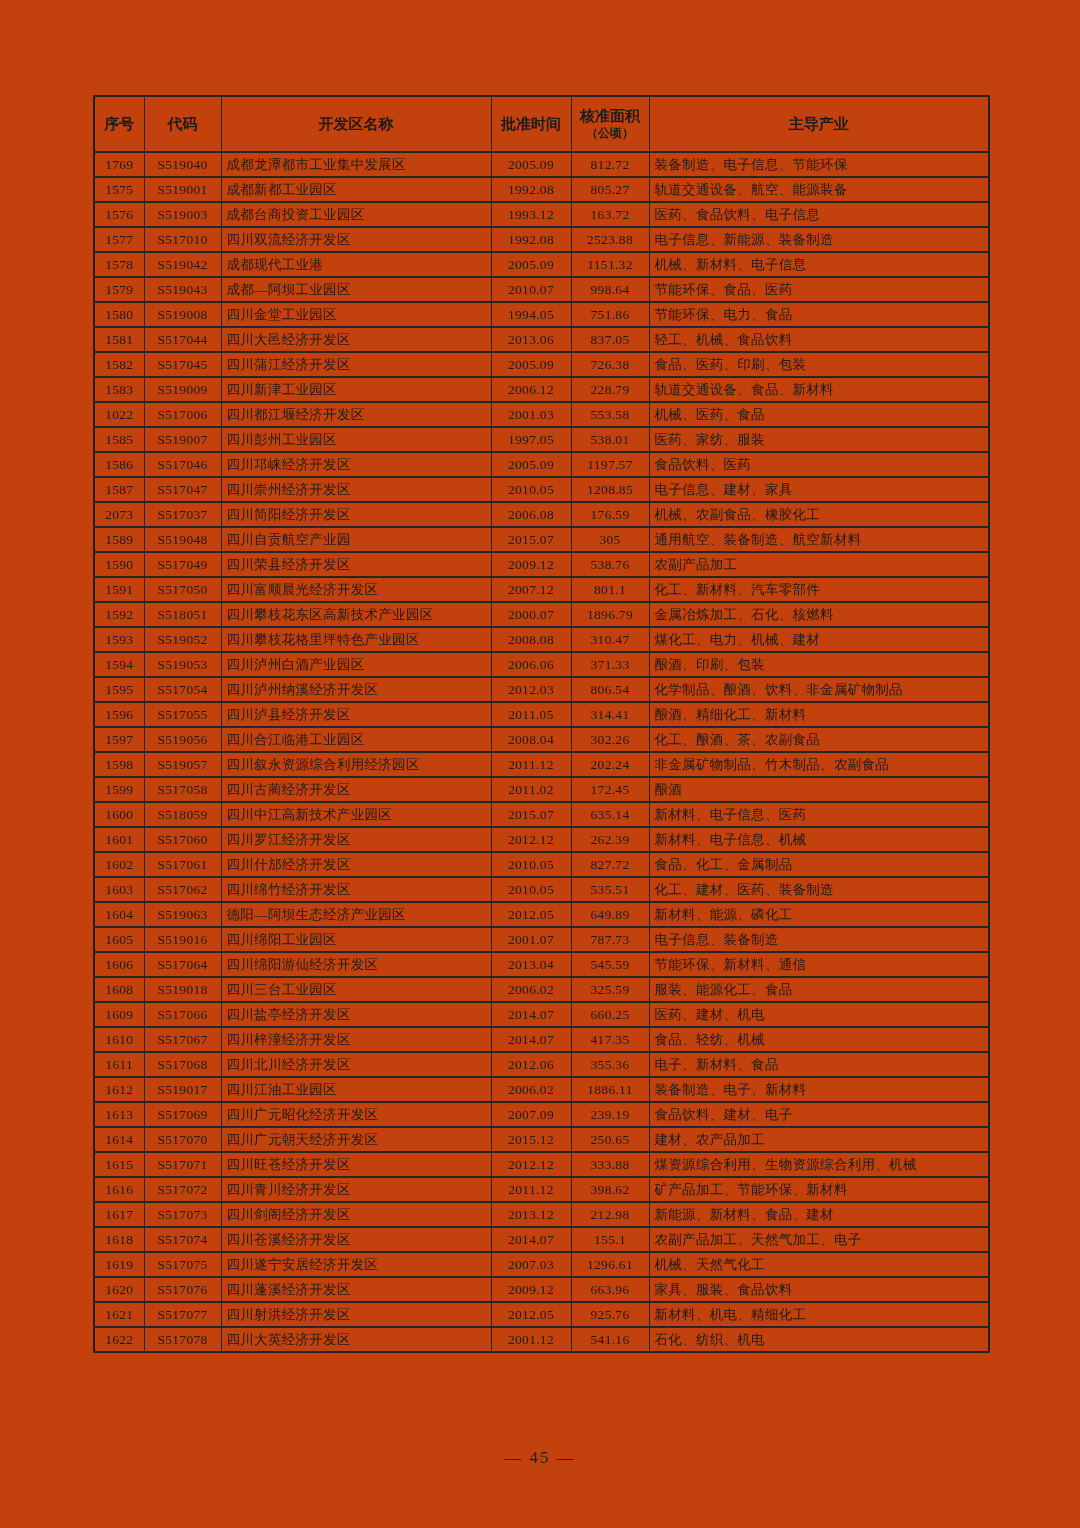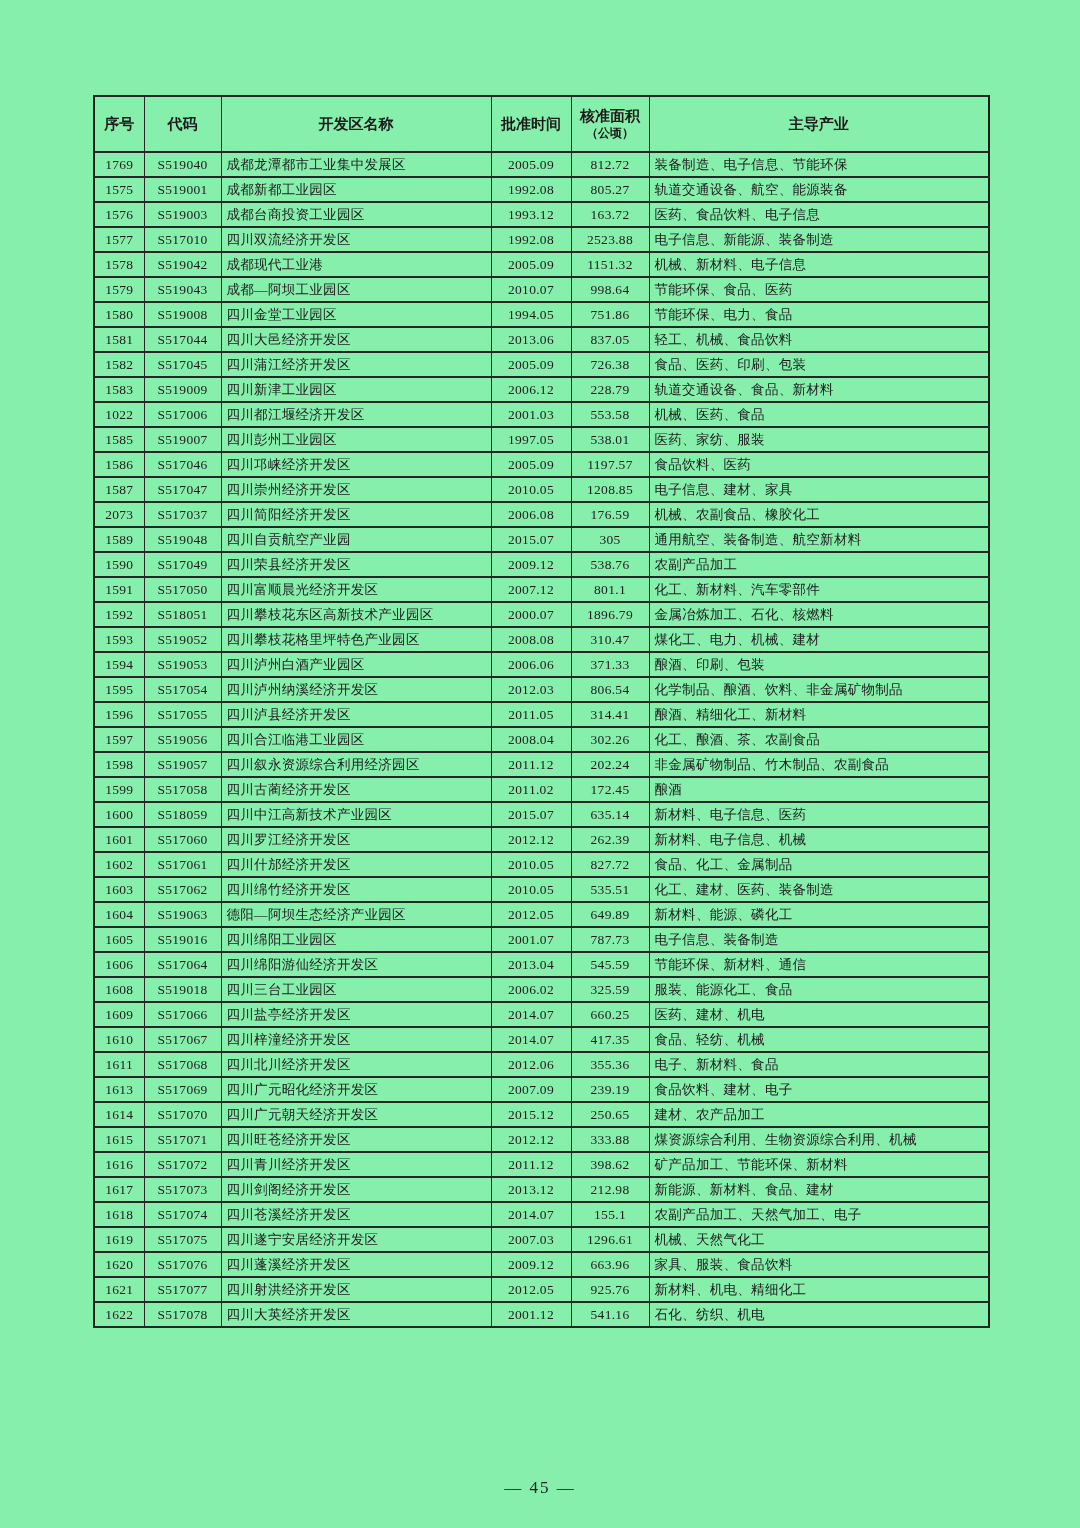--- a/index.html
+++ b/index.html
@@ -6,21 +6,21 @@
   html, body { background: #ffffff; }
   body {
     font-family: "Liberation Serif", "DejaVu Serif", serif;
     color: #1c1c1c;
   }
   .page {
     position: relative;
     width: 1080px;
     height: 1528px;
     margin: 0 auto;
-    background: #86efac;
+    background: #c2410c;
     overflow: hidden;
   }
   table.dz-table {
     position: absolute;
     left: 93px;
     top: 95px;
     width: 895px;
     border-collapse: collapse;
     table-layout: fixed;
   }
@@ -54,21 +54,20 @@
   .th-sub { display: block; font-size: 12px; font-weight: bold; }
   .page-footer {
     position: absolute;
     top: 1448px;
     left: 0;
     width: 100%;
     text-align: center;
     font-size: 17px;
     color: #222222;
     letter-spacing: 2px;
-    margin-top: 30px;
   }
 </style>
 </head>
 <body>
 
 <div class="page">
 
   <table class="dz-table">
     <colgroup>
       <col style="width:50px">
@@ -382,20 +381,28 @@
   </tr>
         <tr>
     <td class="c-center">1611</td>
     <td class="c-center">S517068</td>
     <td class="c-left">四川北川经济开发区</td>
     <td class="c-center">2012.06</td>
     <td class="c-center">355.36</td>
     <td class="c-left">电子、新材料、食品</td>
   </tr>
         <tr>
+    <td class="c-center">1612</td>
+    <td class="c-center">S519017</td>
+    <td class="c-left">四川江油工业园区</td>
+    <td class="c-center">2006.02</td>
+    <td class="c-center">1886.11</td>
+    <td class="c-left">装备制造、电子、新材料</td>
+  </tr>
+        <tr>
     <td class="c-center">1613</td>
     <td class="c-center">S517069</td>
     <td class="c-left">四川广元昭化经济开发区</td>
     <td class="c-center">2007.09</td>
     <td class="c-center">239.19</td>
     <td class="c-left">食品饮料、建材、电子</td>
   </tr>
         <tr>
     <td class="c-center">1614</td>
     <td class="c-center">S517070</td>

